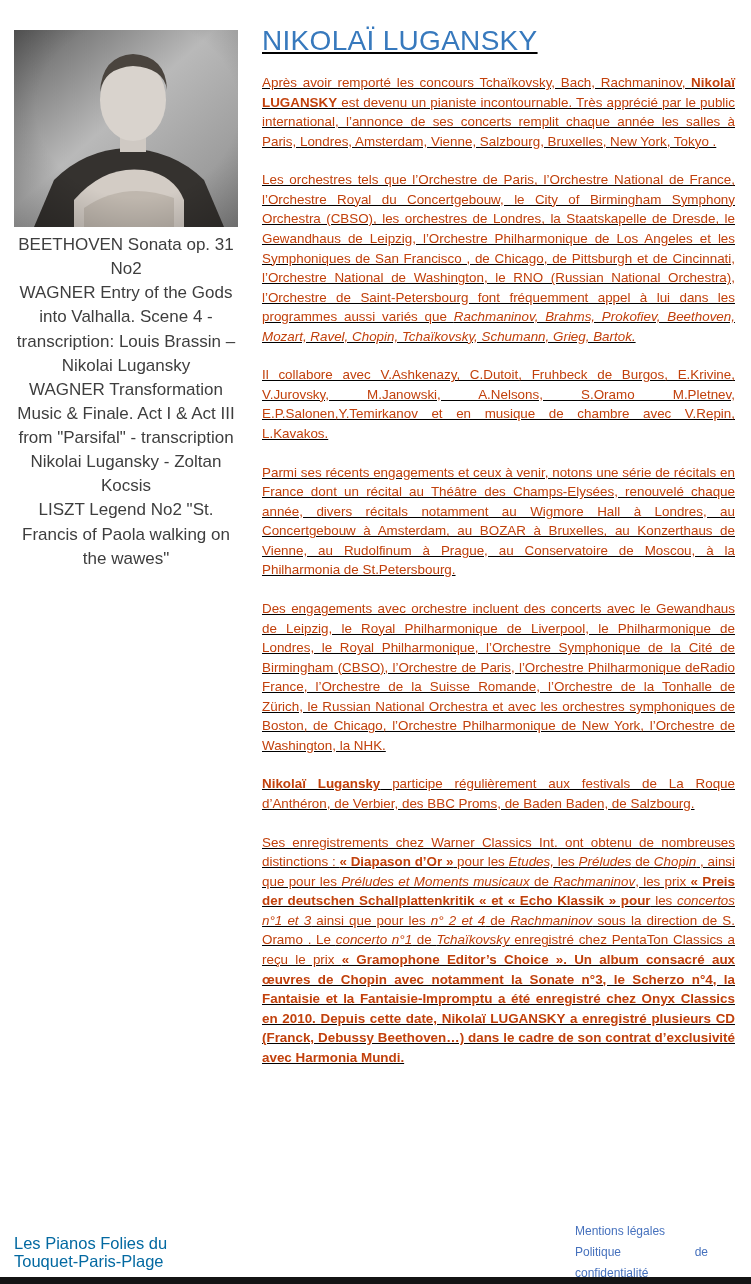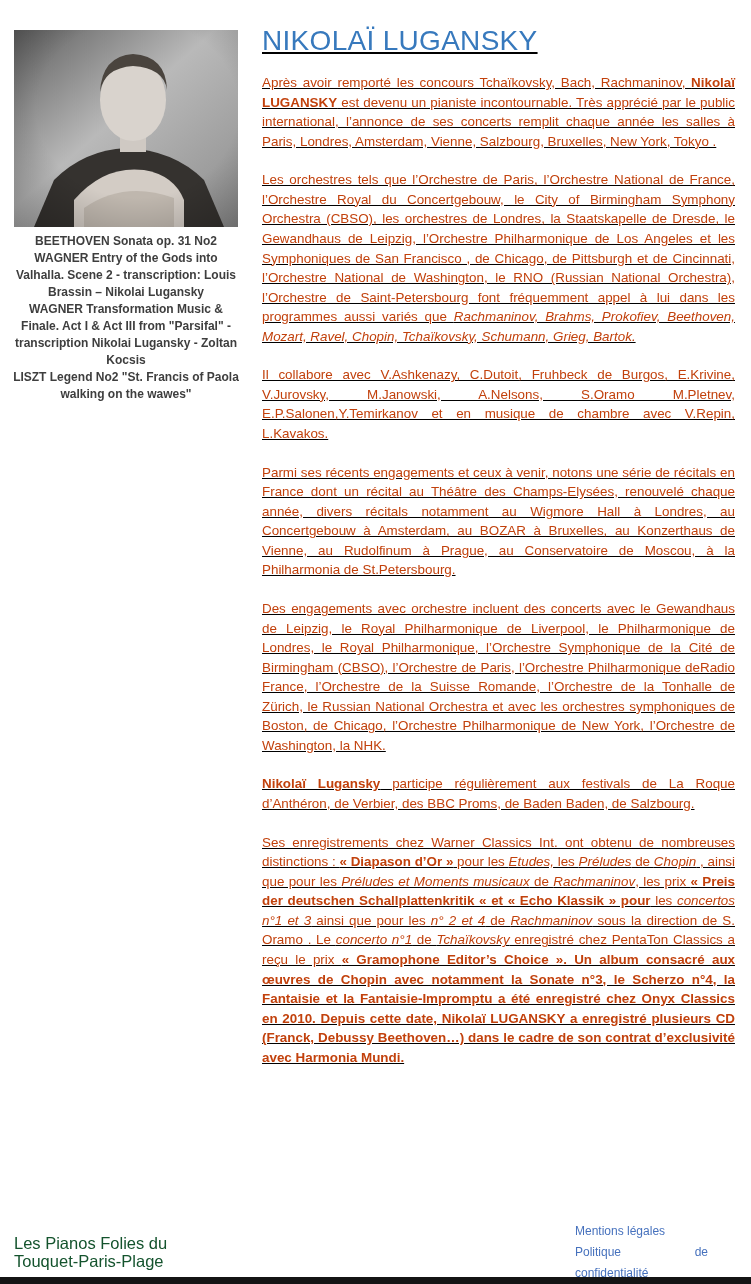--- a/index.html
+++ b/index.html
@@ -17,24 +17,23 @@
     position: absolute;
     left: 14px; top: 30px;
     width: 224px; height: 197px;
   }
   .photo svg { display: block; width: 100%; height: 100%; }
   .program {
     position: absolute;
     left: 9px; top: 233px;
     width: 234px;
     text-align: center;
-    font-size: 12px;
+    font-size: 17px;
     line-height: 1.42;
     color: #3e3e3e;
-    font-weight: bold;
   }
   .content {
     position: absolute;
     left: 262px; top: 25px;
     width: 473px;
     text-decoration: underline;
   }
   h1.page-title {
     margin: 0 0 16px 0;
     font-size: 28px;
@@ -50,21 +49,21 @@
     text-align: justify;
   }
   .b { font-weight: bold; }
   .i { font-style: italic; }
   .site-name {
     position: absolute;
     left: 14px; top: 1234px;
     width: 158px;
     font-size: 16.5px;
     line-height: 18px;
-    color: #14532d;
+    color: #0369a1;
     z-index: 2;
   }
   .footer-links {
     position: absolute;
     left: 575px; top: 1221px;
     width: 133px;
     font-size: 12px;
     line-height: 21px;
     z-index: 2;
   }
@@ -109,21 +108,21 @@
     <path d="M86,62 Q88,26 119,24 Q152,26 153,60 Q150,38 119,36 Q90,38 86,62 Z" fill="#4a443e"></path>
 
     <path d="M60,170 Q90,135 130,140 Q160,145 170,170 L170,197 L60,197 Z" fill="#d3ccc5"></path>
     <path d="M70,178 Q110,150 160,168 L160,197 L70,197 Z" fill="#bfb7ae"></path>
     <rect width="224" height="197" fill="url(#vign)"></rect>
   </svg>
 </div>
 
 <div class="program">
     <div>BEETHOVEN Sonata op. 31 No2</div>
-    <div>WAGNER Entry of the Gods into Valhalla. Scene 2 - transcription: Louis Brassin – Nikolai Lugansky</div>
+    <div>WAGNER Entry of the Gods into Valhalla. Scene 4 - transcription: Louis Brassin – Nikolai Lugansky</div>
     <div>WAGNER Transformation Music &amp; Finale. Act I &amp; Act III from "Parsifal" - transcription Nikolai Lugansky - Zoltan Kocsis</div>
     <div>LISZT Legend No2 "St. Francis of Paola walking on the wawes"</div>
   </div>
 
 <div class="content">
   <h1 class="page-title">NIKOLAÏ LUGANSKY</h1>
   <div id="bio">
       <p><span>Après avoir remporté les concours Tchaïkovsky, Bach, Rachmaninov, </span><span class="b">Nikolaï LUGANSKY</span><span> est devenu un pianiste incontournable. Très apprécié par le public international, l’annonce de ses concerts remplit chaque année les salles à Paris, Londres, Amsterdam, Vienne, Salzbourg, Bruxelles, New York, Tokyo .</span></p>
       <p><span>Les orchestres tels que l’Orchestre de Paris, l’Orchestre National de France, l’Orchestre Royal du Concertgebouw, le City of Birmingham Symphony Orchestra (CBSO), les orchestres de Londres, la Staatskapelle de Dresde, le Gewandhaus de Leipzig, l’Orchestre Philharmonique de Los Angeles et les Symphoniques de San Francisco , de Chicago, de Pittsburgh et de Cincinnati, l’Orchestre National de Washington, le RNO (Russian National Orchestra), l’Orchestre de Saint-Petersbourg font fréquemment appel à lui dans les programmes aussi variés que </span><span class="i">Rachmaninov, Brahms, Prokofiev, Beethoven, Mozart, Ravel, Chopin, Tchaïkovsky, Schumann, Grieg, Bartok.</span></p>
       <p><span>Il collabore avec V.Ashkenazy, C.Dutoit, Fruhbeck de Burgos, E.Krivine, V.Jurovsky, M.Janowski, A.Nelsons, S.Oramo M.Pletnev, E.P.Salonen,Y.Temirkanov et en musique de chambre avec V.Repin, L.Kavakos.</span></p>

